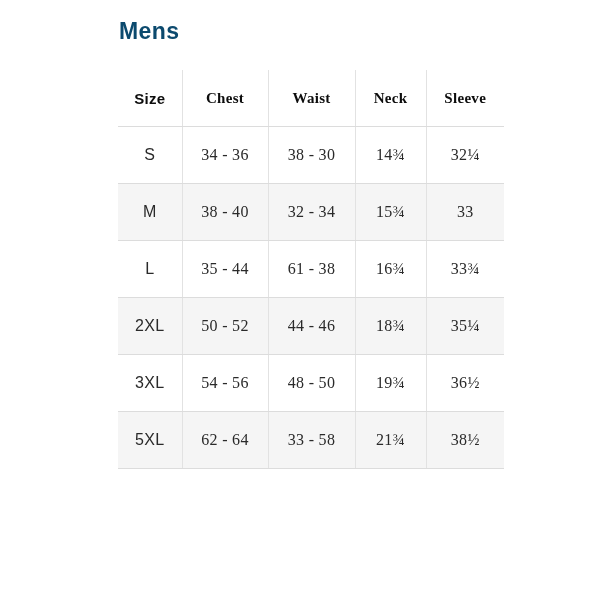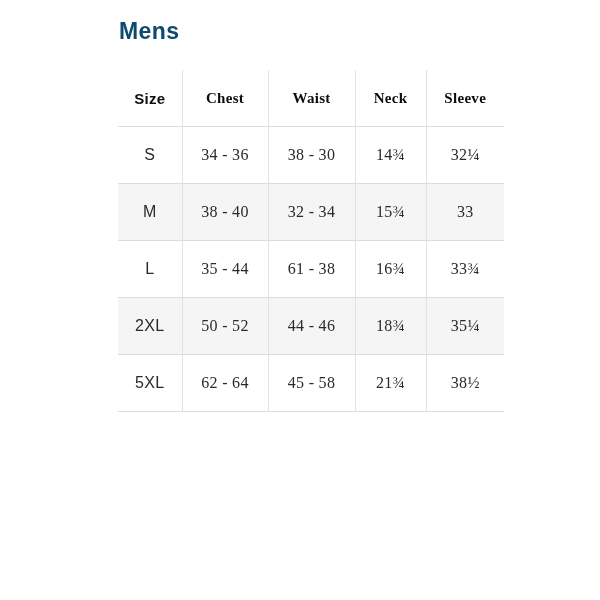--- a/index.html
+++ b/index.html
@@ -108,20 +108,27 @@
         <td>33¾</td>
       </tr>
       <tr>
         <td>2XL</td>
         <td>50 - 52</td>
         <td>44 - 46</td>
         <td>18¾</td>
         <td>35¼</td>
       </tr>
       <tr>
+        <td>3XL</td>
+        <td>54 - 56</td>
+        <td>48 - 50</td>
+        <td>19¾</td>
+        <td>36½</td>
+      </tr>
+      <tr>
         <td>5XL</td>
         <td>62 - 64</td>
-        <td>45 - 58</td>
+        <td>33 - 58</td>
         <td>21¾</td>
         <td>38½</td>
       </tr>
     </tbody>
 </table>
 
 </body></html>

